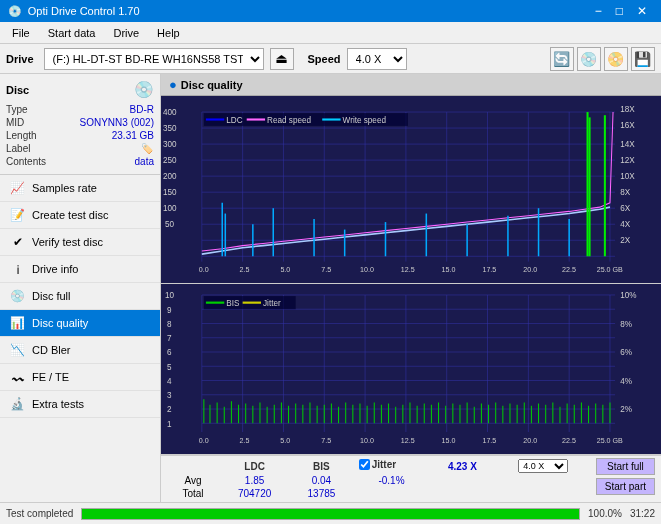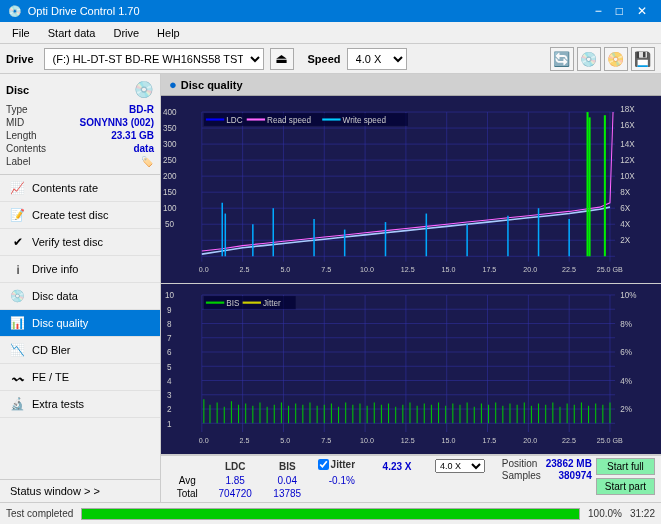--- a/index.html
+++ b/index.html
@@ -29,21 +29,21 @@
     .main { display: flex; height: calc(524px - 74px - 22px); }
     
     
     .sidebar { width: 161px; background: #f0f0f0; border-right: 1px solid #ccc; display: flex; flex-direction: column; }
     .disc-section { padding: 6px; border-bottom: 1px solid #ccc; }
     .disc-header { display: flex; align-items: center; justify-content: space-between; margin-bottom: 4px; }
     .disc-title { font-size: 11px; font-weight: bold; }
     .disc-icon { font-size: 16px; }
     .disc-row { display: flex; justify-content: space-between; padding: 1px 0; font-size: 10px; }
     .disc-key { color: #333; }
-    .disc-val { color: #0000cc; font-weight: bold; text-align: right; }
+    .disc-val { color: #0000cc; font-weight: normal; text-align: right; }
     
     .sidebar-menu { flex: 1; }
     .sidebar-item { display: flex; align-items: center; padding: 5px 10px; cursor: pointer; font-size: 11px; border-bottom: 1px solid #e0e0e0; gap: 6px; }
     .sidebar-item.active { background: #0078d7; color: white; }
     .sidebar-item .item-icon { width: 16px; height: 16px; display: flex; align-items: center; justify-content: center; font-size: 12px; flex-shrink: 0; }
     
     .status-window { border-top: 1px solid #ccc; background: #f0f0f0; }
     .status-btn { display: flex; align-items: center; padding: 5px 10px; cursor: pointer; font-size: 11px; gap: 4px; width: 100%; border: none; background: transparent; text-align: left; }
     
     
@@ -71,21 +71,21 @@
     .stats-table td { padding: 1px 6px; text-align: center; font-size: 10px; }
     .stats-table th { padding: 1px 6px; text-align: center; font-size: 10px; color: #333; }
     .stats-col-label { text-align: left; }
     .val-blue { color: #0000cc; }
     .val-blue-neg { color: #0000cc; }
     .pos-row { display: flex; justify-content: space-between; gap: 8px; margin-bottom: 1px; }
     .pos-label { color: #333; }
     .pos-val { color: #0000cc; font-weight: bold; }
     
     .start-buttons { display: flex; flex-direction: column; gap: 3px; }
-    .start-btn { font-size: 10px; border: 1px solid #aaa; background: #86efac; cursor: pointer; padding: 2px 8px; white-space: nowrap; }
+    .start-btn { font-size: 10px; border: 1px solid #aaa; background: #c4b5fd; cursor: pointer; padding: 2px 8px; white-space: nowrap; }
   </style>
 </head>
 <body>
 
 <div class="title-bar">
   <div class="title-bar-left">
     <span>💿</span>
     <span>Opti Drive Control 1.70</span>
   </div>
   <div class="title-bar-controls">
@@ -135,73 +135,68 @@
       </div>
       <div class="disc-row">
         <span class="disc-key">MID</span>
         <span class="disc-val">SONYNN3 (002)</span>
       </div>
       <div class="disc-row">
         <span class="disc-key">Length</span>
         <span class="disc-val">23.31 GB</span>
       </div>
       <div class="disc-row">
+        <span class="disc-key">Label</span>
+        <span class="disc-val">🏷️</span>
+      </div>
+      <div class="disc-row">
         <span class="disc-key">Contents</span>
         <span class="disc-val">data</span>
       </div>
-      <div class="disc-row">
-        <span class="disc-key">Label</span>
-        <span class="disc-val">🏷️</span>
-      </div>
     </div>
 
     <div class="sidebar-menu">
       <div class="sidebar-item">
         <span class="item-icon">📈</span>
-        <span>Contents rate</span>
+        <span>Samples rate</span>
       </div>
       <div class="sidebar-item">
         <span class="item-icon">📝</span>
         <span>Create test disc</span>
       </div>
       <div class="sidebar-item">
         <span class="item-icon">✔</span>
         <span>Verify test disc</span>
       </div>
       <div class="sidebar-item">
         <span class="item-icon">ℹ</span>
         <span>Drive info</span>
       </div>
       <div class="sidebar-item">
         <span class="item-icon">💿</span>
-        <span>Disc data</span>
+        <span>Disc full</span>
       </div>
       <div class="sidebar-item active">
         <span class="item-icon">📊</span>
         <span>Disc quality</span>
       </div>
       <div class="sidebar-item">
         <span class="item-icon">📉</span>
         <span>CD Bler</span>
       </div>
       <div class="sidebar-item">
         <span class="item-icon">〰</span>
         <span>FE / TE</span>
       </div>
       <div class="sidebar-item">
         <span class="item-icon">🔬</span>
         <span>Extra tests</span>
       </div>
     </div>
 
-    <div class="status-window">
-      <button class="status-btn">
-        <span>Status window &gt; &gt;</span>
-      </button>
-    </div>
   </div>
 
   <div class="chart-area">
     <div class="chart-header">
       <span class="chart-icon">●</span>
       <span>Disc quality</span>
     </div>
 
     <div class="charts-container">
 
@@ -454,30 +449,20 @@
             </tr>
             <tr>
               <td class="stats-col-label">Total</td>
               <td class="val-blue">704720</td>
               <td class="val-blue">13785</td>
               <td colspan="3"></td>
             </tr>
           </tbody>
         </table>
       </div>
-      <div style="display:flex;flex-direction:column;justify-content:center;font-size:10px;min-width:90px;">
-        <div class="pos-row">
-          <span class="pos-label">Position</span>
-          <span class="pos-val">23862 MB</span>
-        </div>
-        <div class="pos-row">
-          <span class="pos-label">Samples</span>
-          <span class="pos-val">380974</span>
-        </div>
-      </div>
       <div class="start-buttons">
         <button class="start-btn">Start full</button>
         <button class="start-btn">Start part</button>
       </div>
     </div>
   </div>
 </div>
 
 <div class="bottom-bar">
   <span class="status-text">Test completed</span>

